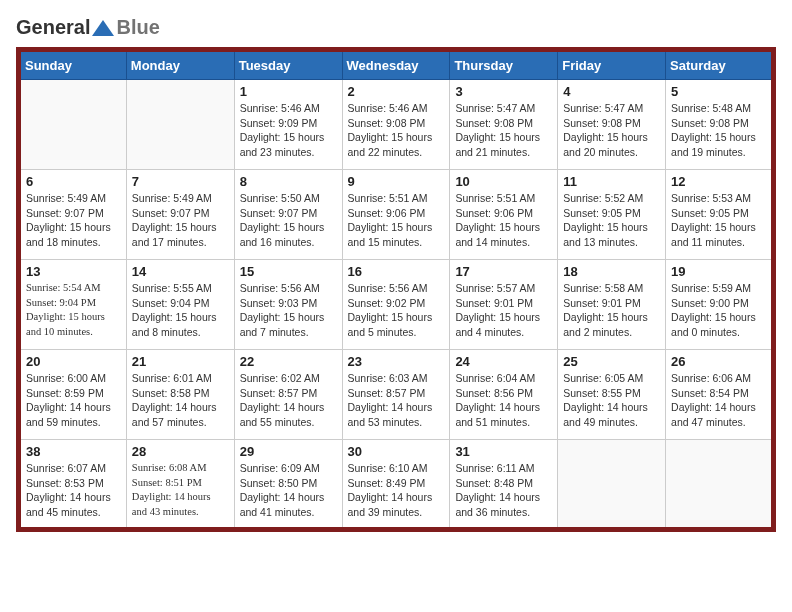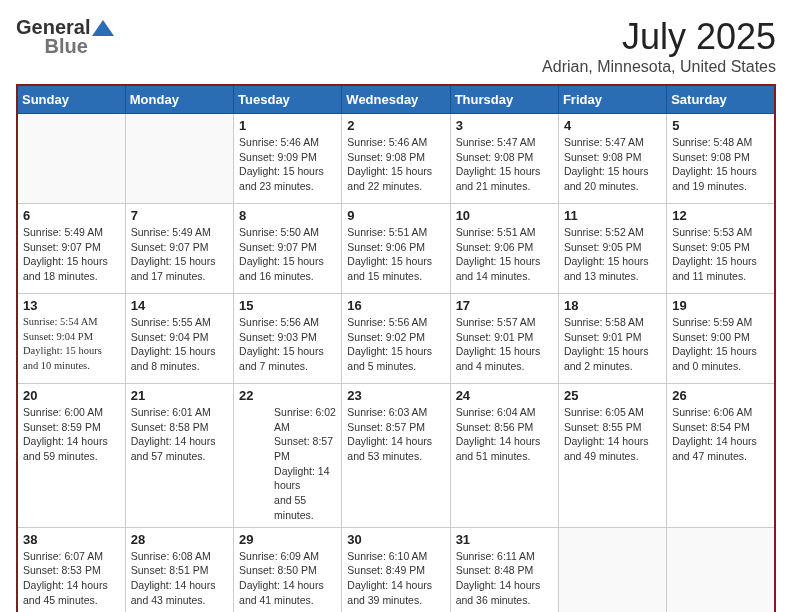--- a/index.html
+++ b/index.html
@@ -11,39 +11,38 @@
       padding: 16px;
     }
     .header {
       display: flex;
       justify-content: space-between;
       align-items: flex-start;
       margin-bottom: 8px;
     }
     .logo {
       display: flex;
-      flex-direction: column;
-      align-items: center;
+      align-items: flex-end;
     }
     .title-block {
       text-align: right;
     }
     .month-title {
       font-size: 36px;
       color: #222;
       font-weight: normal;
     }
     .subtitle {
       font-size: 16px;
       color: #444;
     }
     .calendar {
       width: 100%;
       border-collapse: collapse;
-      border: 2px solid #7f1d1d;
+      border: 5px solid #7f1d1d;
     }
     .calendar th {
       background-color: #2a6db5;
       color: #fff;
       font-size: 13px;
       padding: 6px 4px;
       text-align: left;
       border: 1px solid #1a5090;
     }
     .calendar td {
@@ -81,24 +80,20 @@
 <div class="header">
   <div class="logo">
     <div style="display:flex;align-items:center;">
       <span style="font-size:20px;font-weight:bold;color:#333;">General</span>
       <svg width="22" height="16" viewBox="0 0 22 16" style="margin:0 2px;">
         <polygon points="0,16 11,0 22,16" fill="#2a6db5"></polygon>
       </svg>
     </div>
     <span style="font-size:20px;font-weight:bold;color:#737373;margin-top:-4px;">Blue</span>
   </div>
-  <div class="title-block">
-    <div class="month-title">July 2025</div>
-    <div class="subtitle">Adrian, Minnesota, United States</div>
-  </div>
 </div>
 
 <table class="calendar">
   <thead>
     <tr>
     <th>Sunday</th>
         <th>Monday</th>
         <th>Tuesday</th>
         <th>Wednesday</th>
         <th>Thursday</th>
@@ -258,21 +253,21 @@
         </td>
         <td>
           <span class="day-number">21</span>
           <div class="day-info" style="white-space: pre-line;">Sunrise: 6:01 AM
 Sunset: 8:58 PM
 Daylight: 14 hours
 and 57 minutes.</div>
         </td>
         <td>
           <span class="day-number">22</span>
-          <div class="day-info" style="white-space: pre-line; margin-left: 35px;">Sunrise: 6:02 AM
+          <div class="day-info" style="white-space: pre-line;">Sunrise: 6:02 AM
 Sunset: 8:57 PM
 Daylight: 14 hours
 and 55 minutes.</div>
         </td>
         <td>
           <span class="day-number">23</span>
           <div class="day-info" style="white-space: pre-line;">Sunrise: 6:03 AM
 Sunset: 8:57 PM
 Daylight: 14 hours
 and 53 minutes.</div>
@@ -302,21 +297,21 @@
       <tr class="week-row">
         <td>
           <span class="day-number">38</span>
           <div class="day-info" style="white-space: pre-line;">Sunrise: 6:07 AM
 Sunset: 8:53 PM
 Daylight: 14 hours
 and 45 minutes.</div>
         </td>
         <td>
           <span class="day-number">28</span>
-          <div class="day-info" style="white-space: pre-line;">Sunrise: 6:08 AM
+          <div class="day-info" style="white-space: pre-line; font-family: Liberation Serif, serif;">Sunrise: 6:08 AM
 Sunset: 8:51 PM
 Daylight: 14 hours
 and 43 minutes.</div>
         </td>
         <td>
           <span class="day-number">29</span>
           <div class="day-info" style="white-space: pre-line;">Sunrise: 6:09 AM
 Sunset: 8:50 PM
 Daylight: 14 hours
 and 41 minutes.</div>

